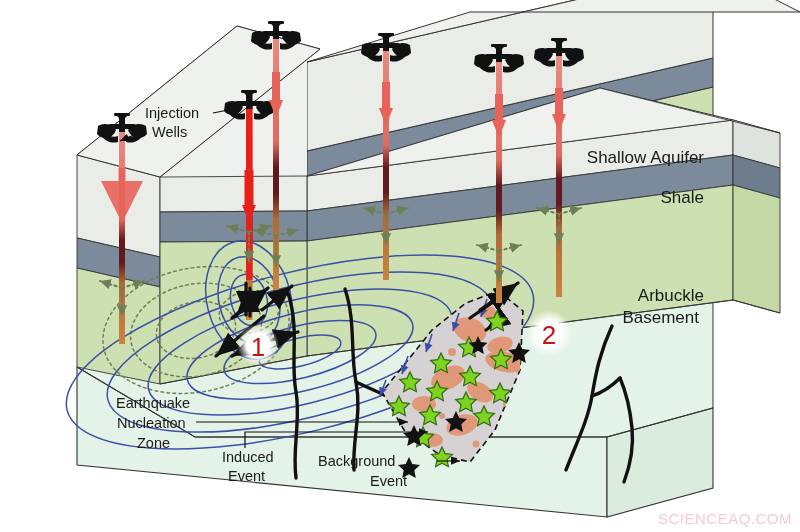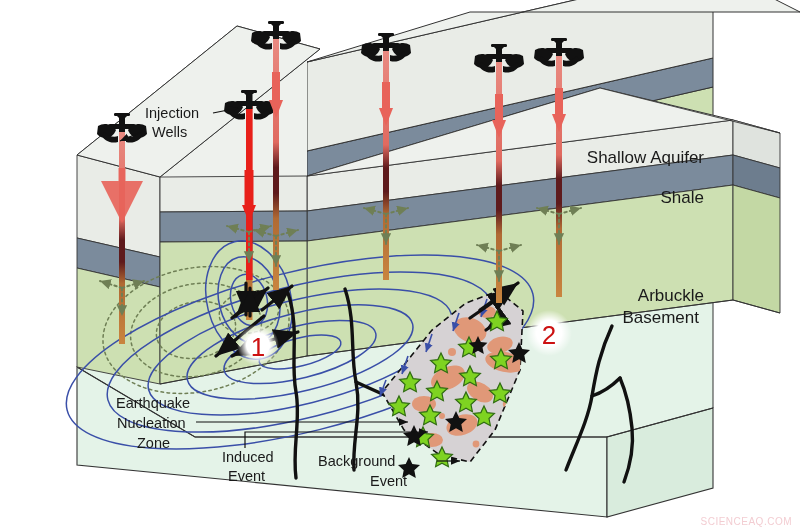--- a/index.html
+++ b/index.html
@@ -40,21 +40,21 @@
   .lbl-num {
     font-size: 26px;
     font-weight: 400;
     fill: #cc1111;
   }
   .wm {
     position: absolute;
     right: 8px;
     bottom: 5px;
     font-family: "Liberation Sans", sans-serif;
-    font-size: 10px;
+    font-size: 15px;
     letter-spacing: 0.5px;
     color: #f3cdd2;
     user-select: none;
   }
 </style>
 </head>
 <body>
 
 <div id="stage">
 

